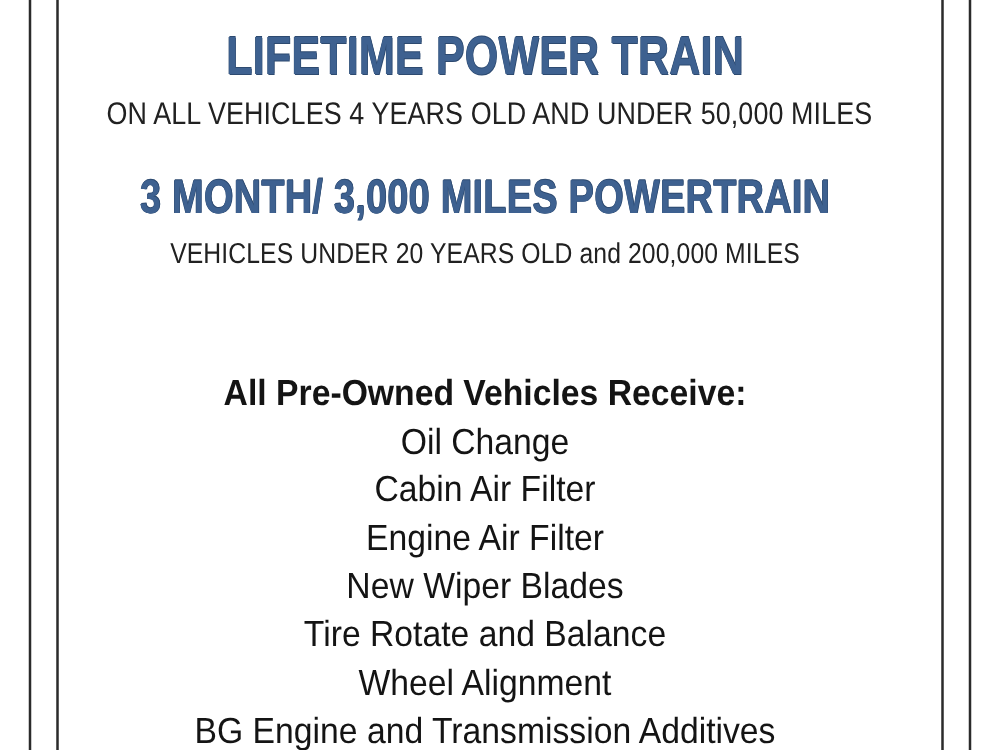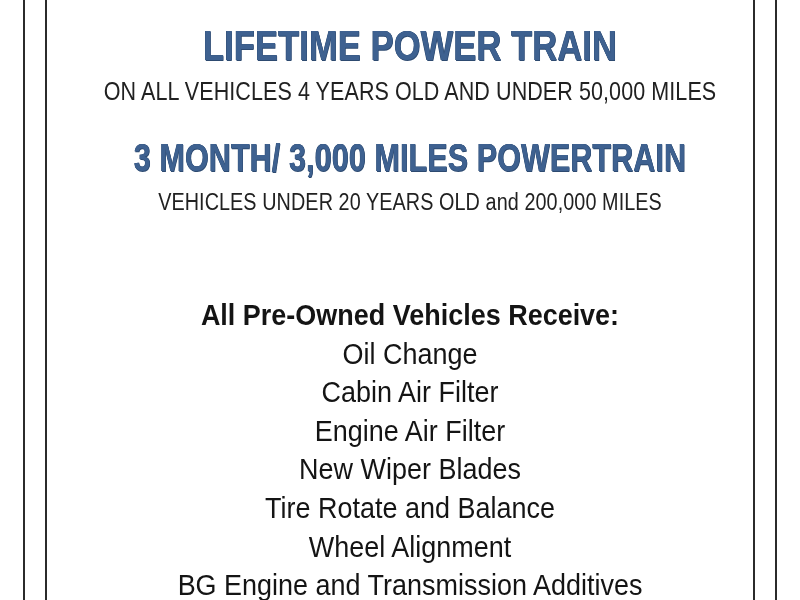--- a/index.html
+++ b/index.html
@@ -32,26 +32,25 @@
     background: #2b2b2b;
   }
   .rule-l1 { left: 23px; }
   .rule-l2 { left: 45px; }
   .rule-r1 { left: 753px; }
   .rule-r2 { left: 775px; }
 
   
   #content {
     position: absolute;
-    left: 48px;
+    left: 36px;
     top: 0;
     width: 704px;
     height: 600px;
     text-align: center;
-    padding-left: 20px;
   }
 
   .headline {
     color: #3e6190;
     font-family: "Liberation Sans Narrow", "Liberation Sans", sans-serif;
     font-weight: bold;
     font-stretch: condensed;
     letter-spacing: 0.2px;
     text-transform: uppercase;
     white-space: nowrap;

